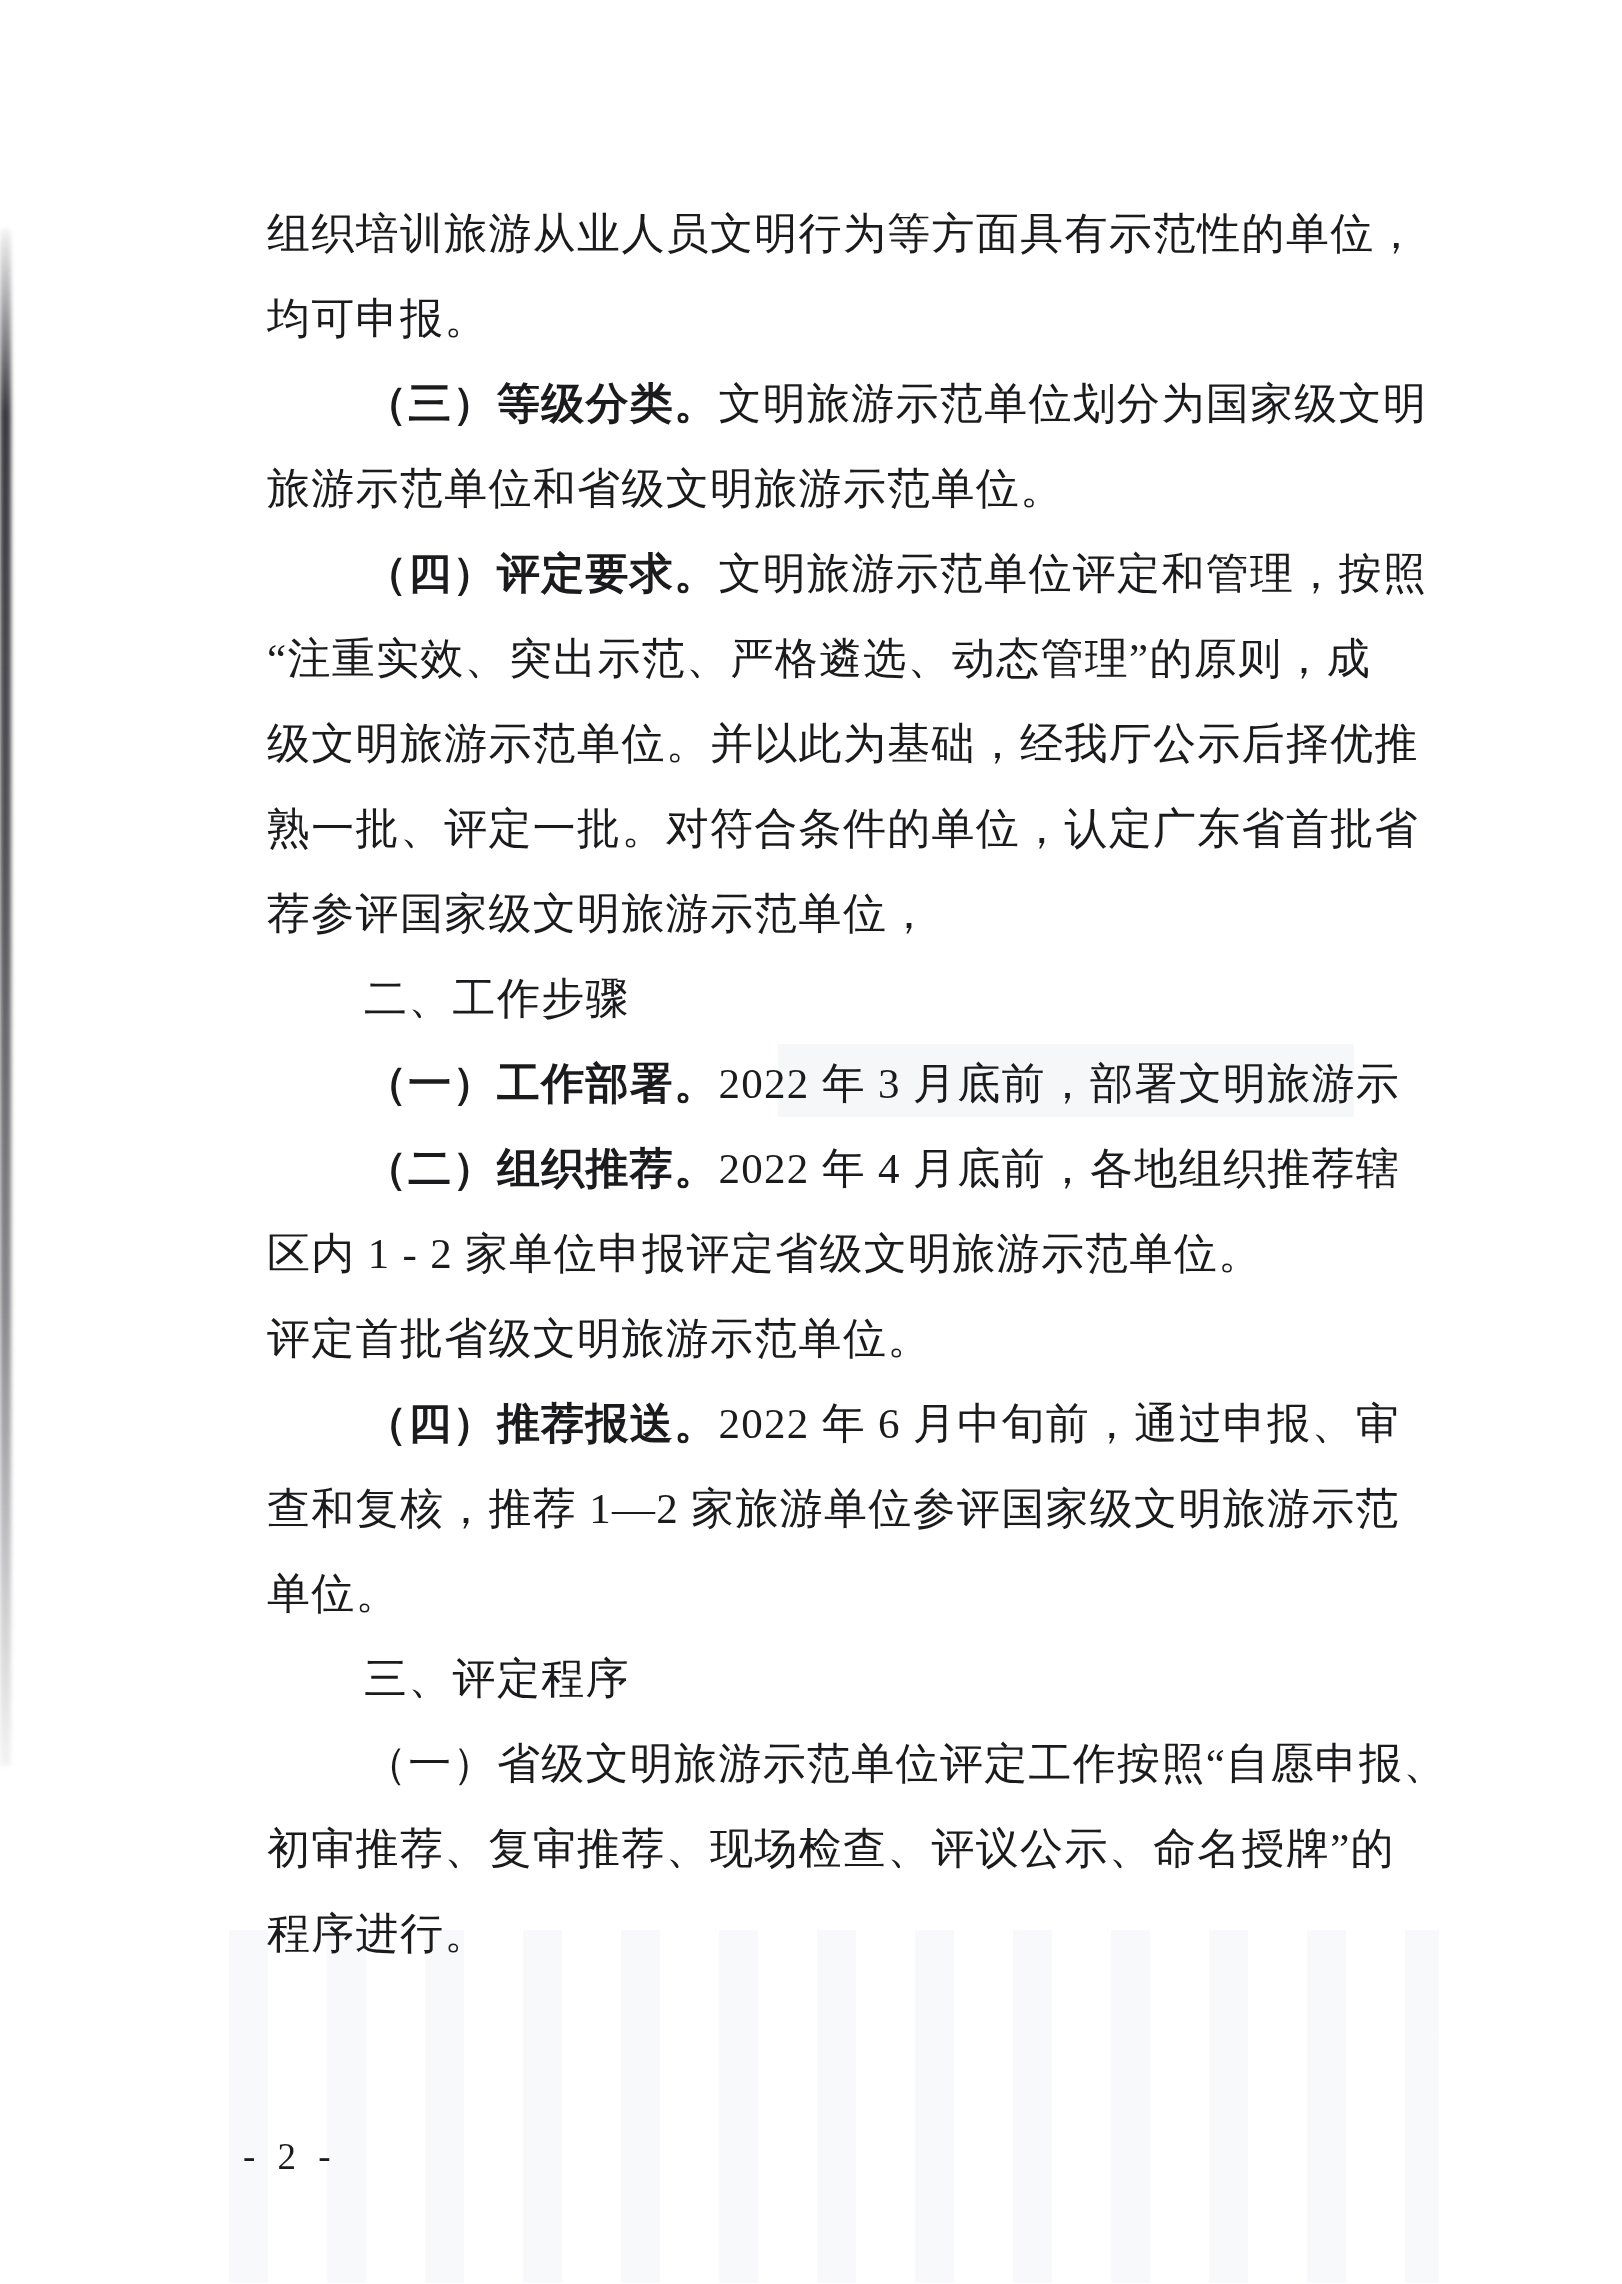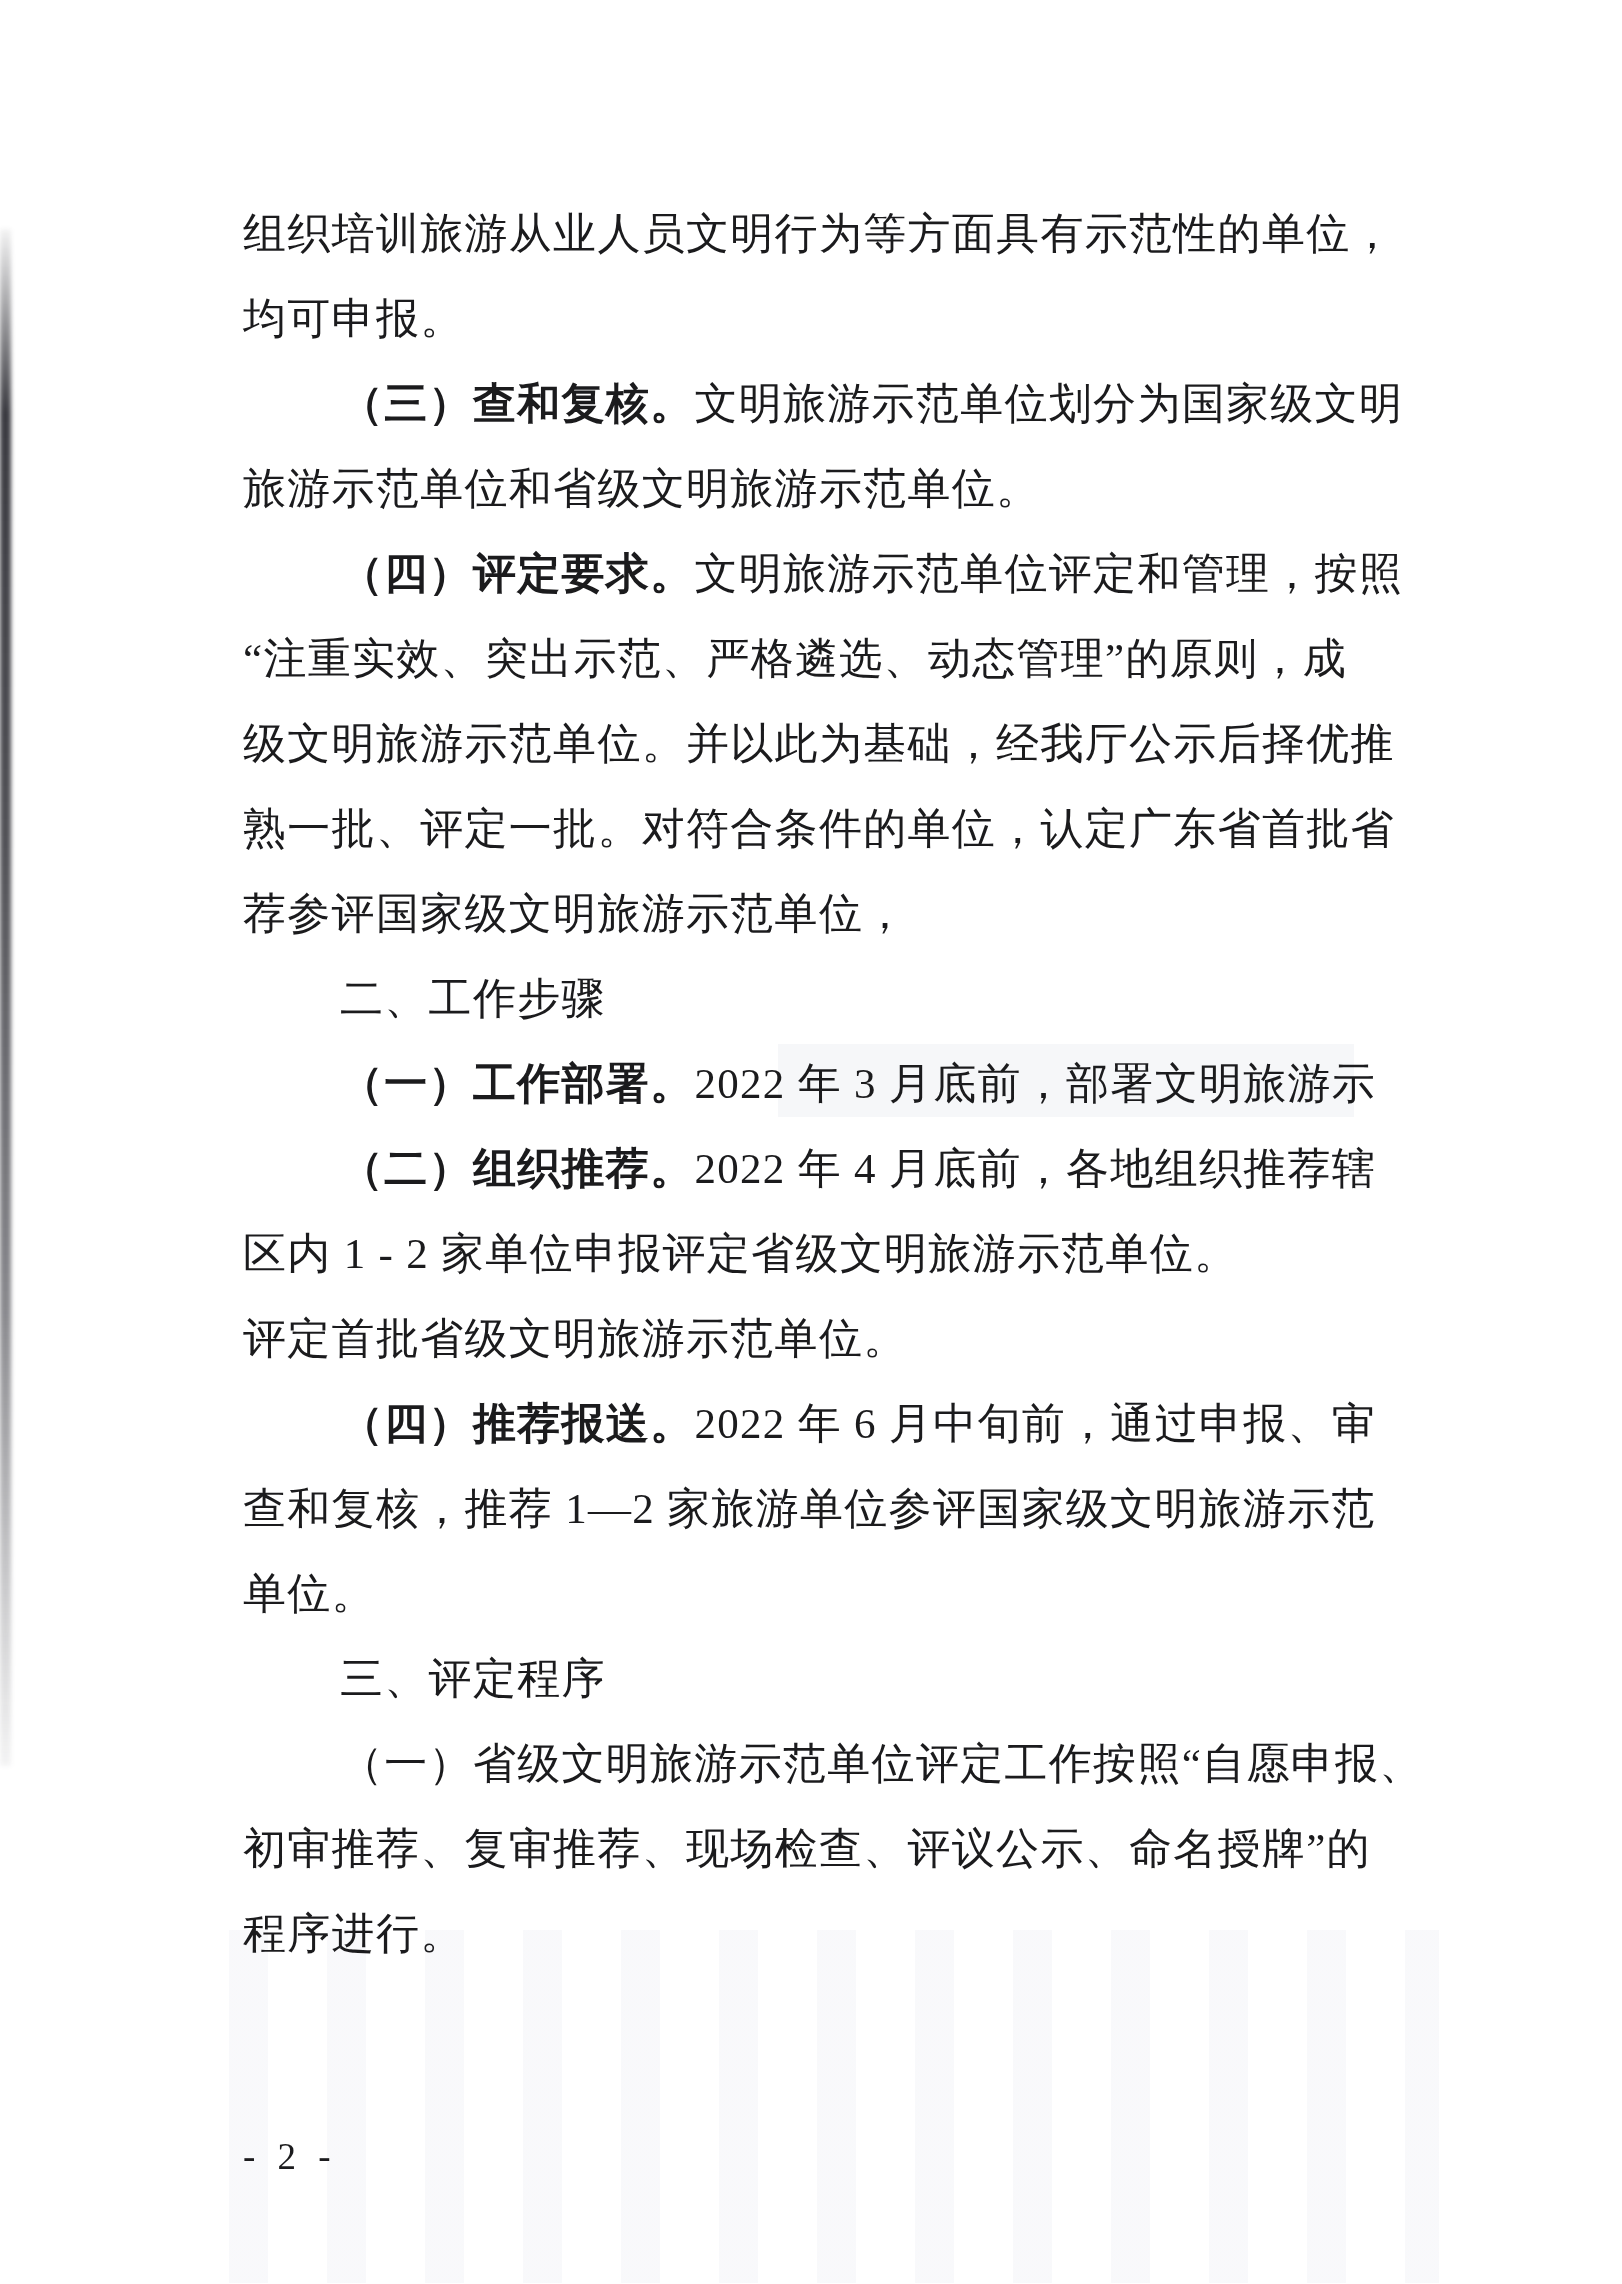--- a/index.html
+++ b/index.html
@@ -60,20 +60,21 @@
     top: 191px;
     width: 1141px;
     z-index: 1;
   }
   .ln {
     height: 85px;
     line-height: 85px;
     font-size: 43px;
     letter-spacing: 1.3px;
     white-space: nowrap;
+    margin-left: 24px;
   }
   .ind { padding-left: 97px; }
   .ri  { font-weight: 700; }                                   
   .hd  { font-weight: 400; font-family: "Liberation Sans", "DejaVu Sans", sans-serif; } 
   .footer {
     position: absolute;
     left: 243px;
     top: 2134px;
     font-size: 37px;
     line-height: 46px;
@@ -89,21 +90,21 @@
 
   <div class="edge-shadow"></div>
   <div class="shade-patch"></div>
   <div class="streaks"></div>
 
   <div class="content">
 
     <div class="ln"><span>组织培训旅游从业人员文明行为等方面具有示范性的单位，</span></div>
     <div class="ln"><span>均可申报。</span></div>
 
-    <div class="ln ind"><span class="ri">（三）查和复核。</span><span>文明旅游示范单位划分为国家级文明</span></div>
+    <div class="ln ind"><span class="ri">（三）等级分类。</span><span>文明旅游示范单位划分为国家级文明</span></div>
     <div class="ln"><span>旅游示范单位和省级文明旅游示范单位。</span></div>
 
     <div class="ln ind"><span class="ri">（四）评定要求。</span><span>文明旅游示范单位评定和管理，按照</span></div>
     <div class="ln"><span>“注重实效、突出示范、严格遴选、动态管理”的原则，成</span></div>
     <div class="ln"><span>级文明旅游示范单位。并以此为基础，经我厅公示后择优推</span></div>
     <div class="ln"><span>熟一批、评定一批。对符合条件的单位，认定广东省首批省</span></div>
     <div class="ln"><span>荐参评国家级文明旅游示范单位，</span></div>
 
     <div class="ln ind"><span class="hd">二、工作步骤</span></div>
 

